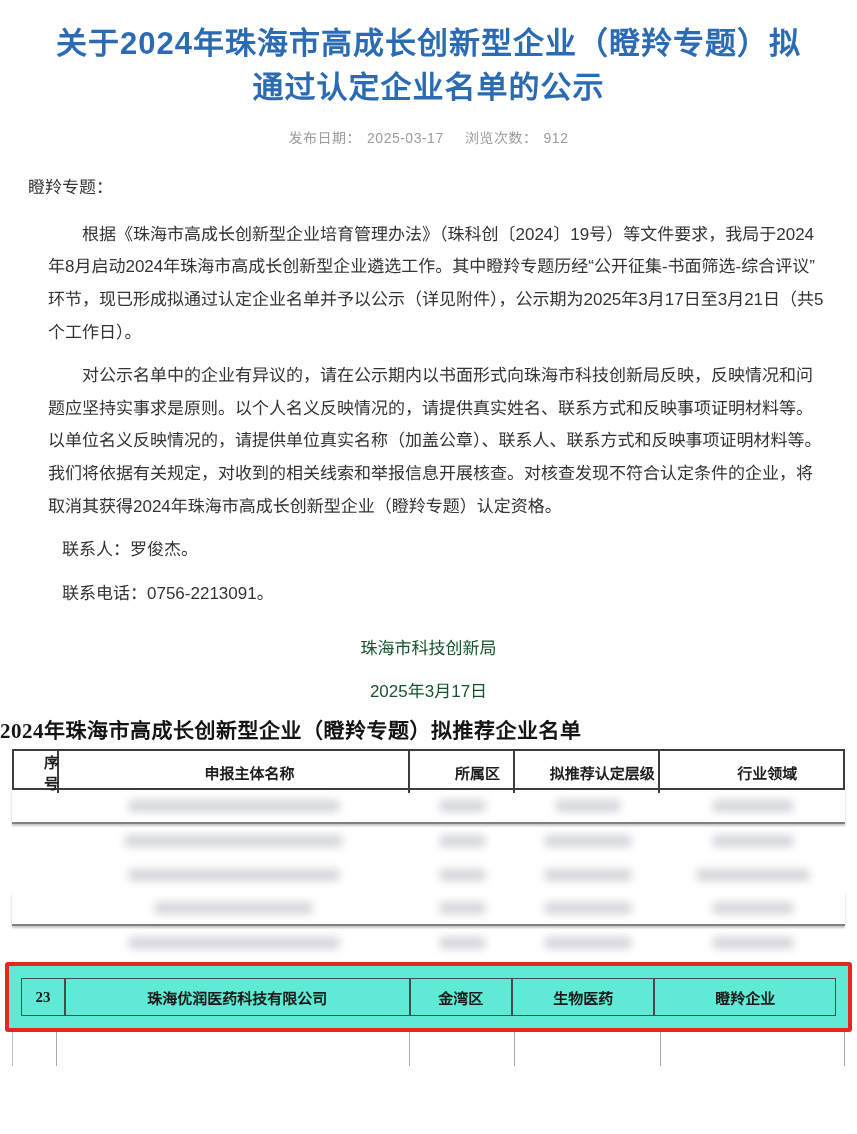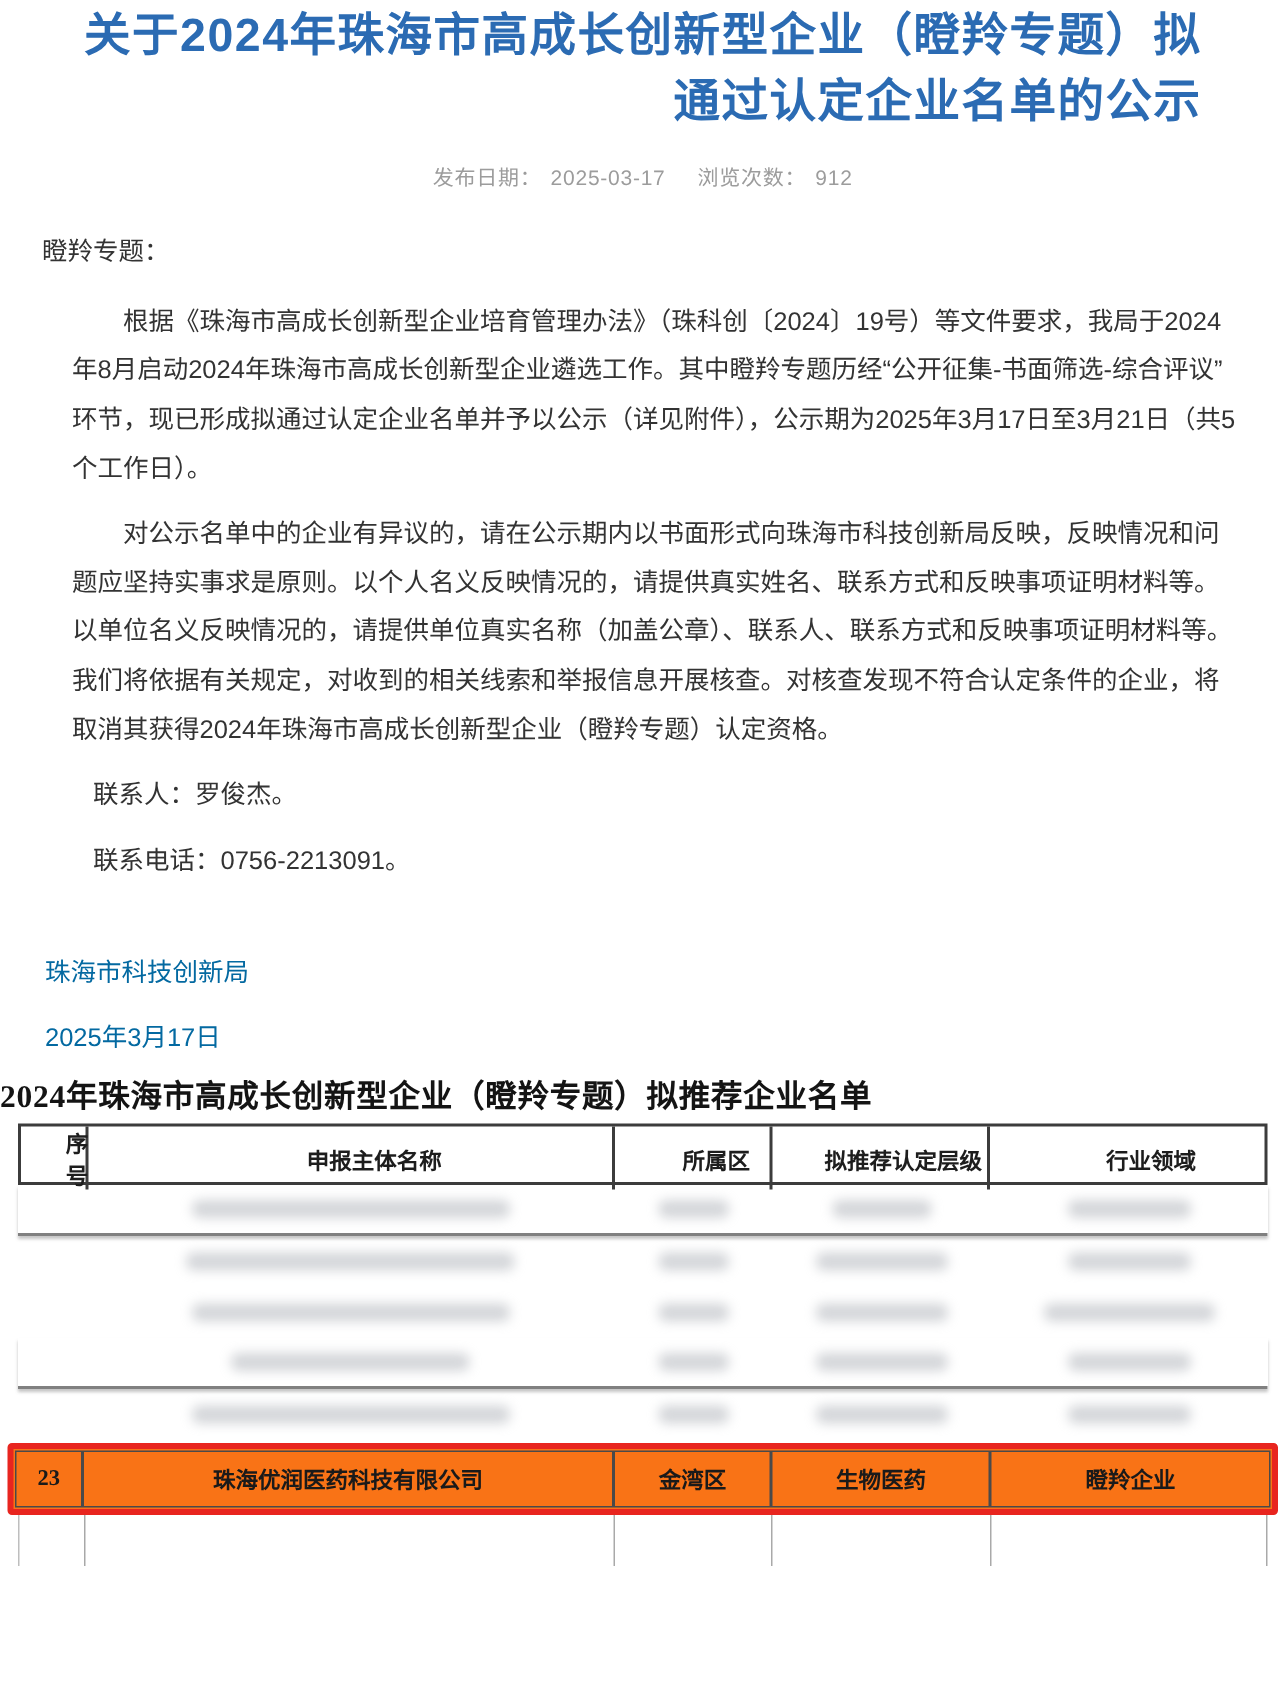--- a/index.html
+++ b/index.html
@@ -6,21 +6,21 @@
   html,body { background:#ffffff; }
   body {
     width:857px; height:1134px; margin:0 auto; overflow:hidden;
     font-family:"Liberation Sans","DejaVu Sans",sans-serif;
     color:#333;
   }
   .page { width:857px; height:1134px; background:#fff; position:relative; }
 
   
   .doc-title {
-    margin:2px 56px 0; text-align:right;
+    margin:22px 56px 0; text-align:center;
     font-size:31px; font-weight:700; line-height:1.42;
     color:#2b6bb3; letter-spacing:1px;
   }
   .meta {
     margin-top:17px; text-align:center;
     font-size:14px; color:#9c9c9c; letter-spacing:.5px;
   }
   .meta span { margin:0 3px; }
 
   
@@ -28,21 +28,21 @@
   .content p { margin:11px 0; }
   .content p.indent { text-indent:2em;margin-left:20px; }
   .content .salutation { margin-bottom:14px; }
   .contact-line { text-indent:2em; margin:13px 0; }
 
   .attachment-line { margin:36px 28px 0; font-size:17px; text-indent:2em; }
   .attachment-link {
     color:#2a6db8; text-decoration:underline; cursor:pointer;
   }
 
-  .signature { margin:46px 30px 0; text-align:left; font-size:17px; color:#0369a1; }
+  .signature { margin:26px 30px 0; text-align:center; font-size:17px; color:#14532d; }
   .signature div { margin-top:20px; line-height:1.4; }
 
   
   .scan { margin-top:10px; position:relative; }
   .scan-title {
     font-size:21px; font-weight:700; color:#141414;
     font-family:"Liberation Serif","DejaVu Serif",serif;
     letter-spacing:.5px; margin-bottom:5px;
   }
   .tbl { margin:0 12px; position:relative; }
@@ -68,22 +68,22 @@
   .redacted .w-md  { width:60%; }
   .redacted .w-lg  { width:62%; }
   .redacted.sep { border-bottom:2px solid rgba(60,60,60,.65); box-shadow:0 2px 2px rgba(90,90,90,.35); }
   .redacted.faint-borders .rcell { border-right:1px solid rgba(40,40,40,.4); height:100%; display:flex; align-items:center; }
   .redacted.faint-borders .rcell:first-child { border-left:1px solid rgba(40,40,40,.3); }
   .redacted .rcell { display:flex; align-items:center; justify-content:center; height:100%; }
 
   
   .red-box {
     border:4px solid #e8251f; border-radius:3px;
-    margin:2px -7px 0; padding:1px;
-    background:#f97316;
+    margin:2px -7px 0; padding:12px;
+    background:#5eead4;
   }
   .hl-row { height:38px; border:1px solid #4a4a4a; }
   .hl-row .cell {
     display:flex; align-items:center; justify-content:center;
     font-size:15px; font-weight:700; color:#1a1a1a;
     font-family:"Liberation Serif","DejaVu Serif",serif;
     border-right:2px solid #4a4a4a;
   }
   .hl-row .cell:last-child { border-right:none; }
 </style>

